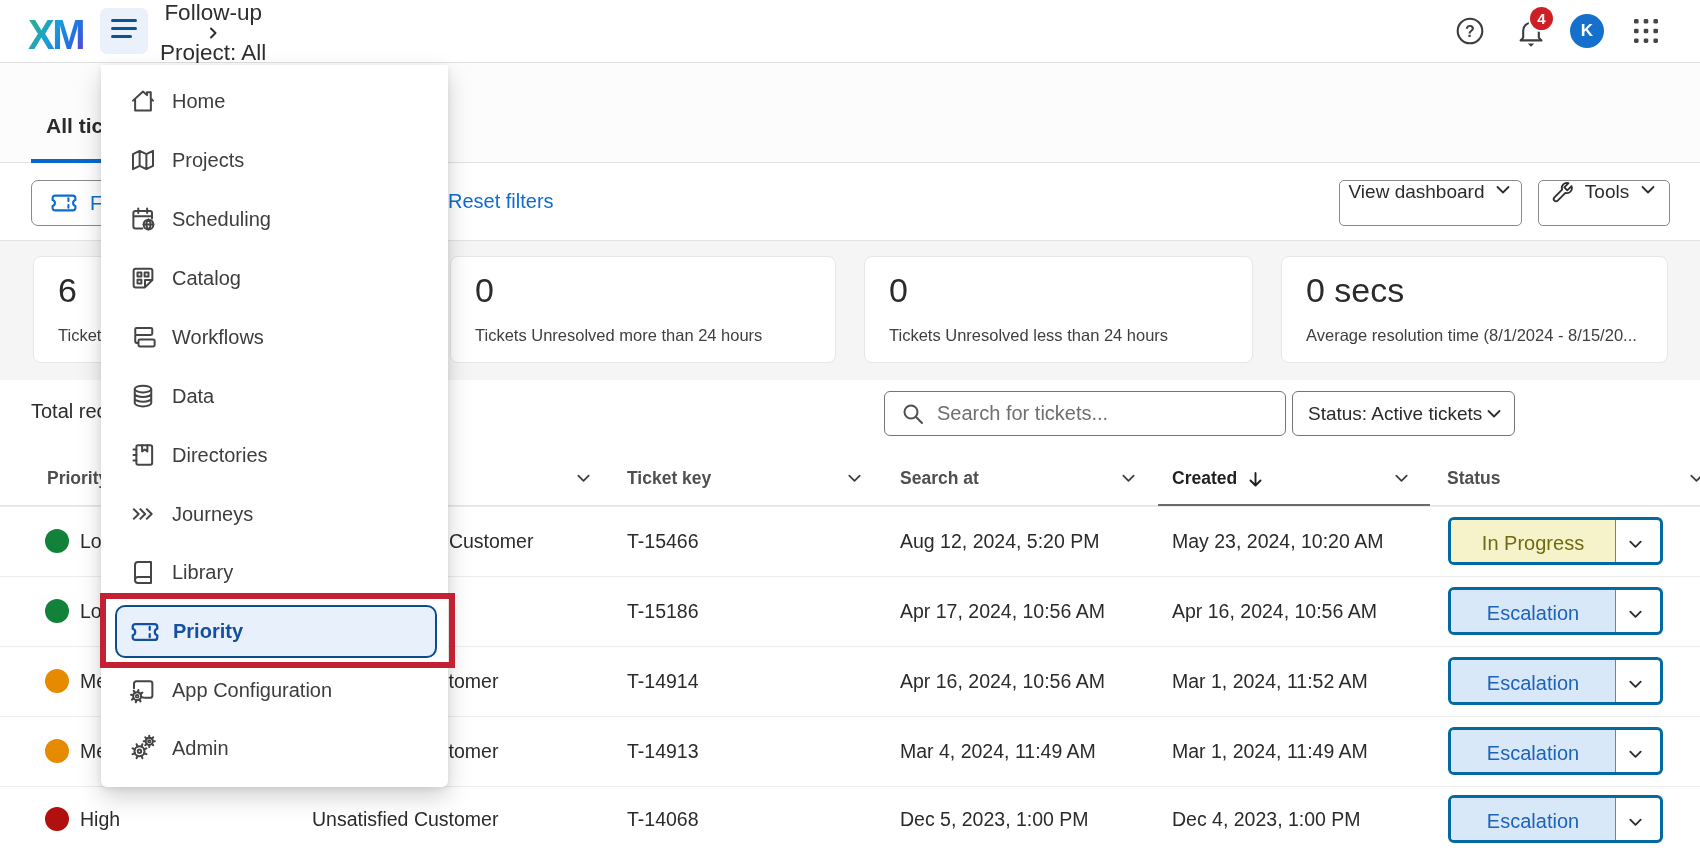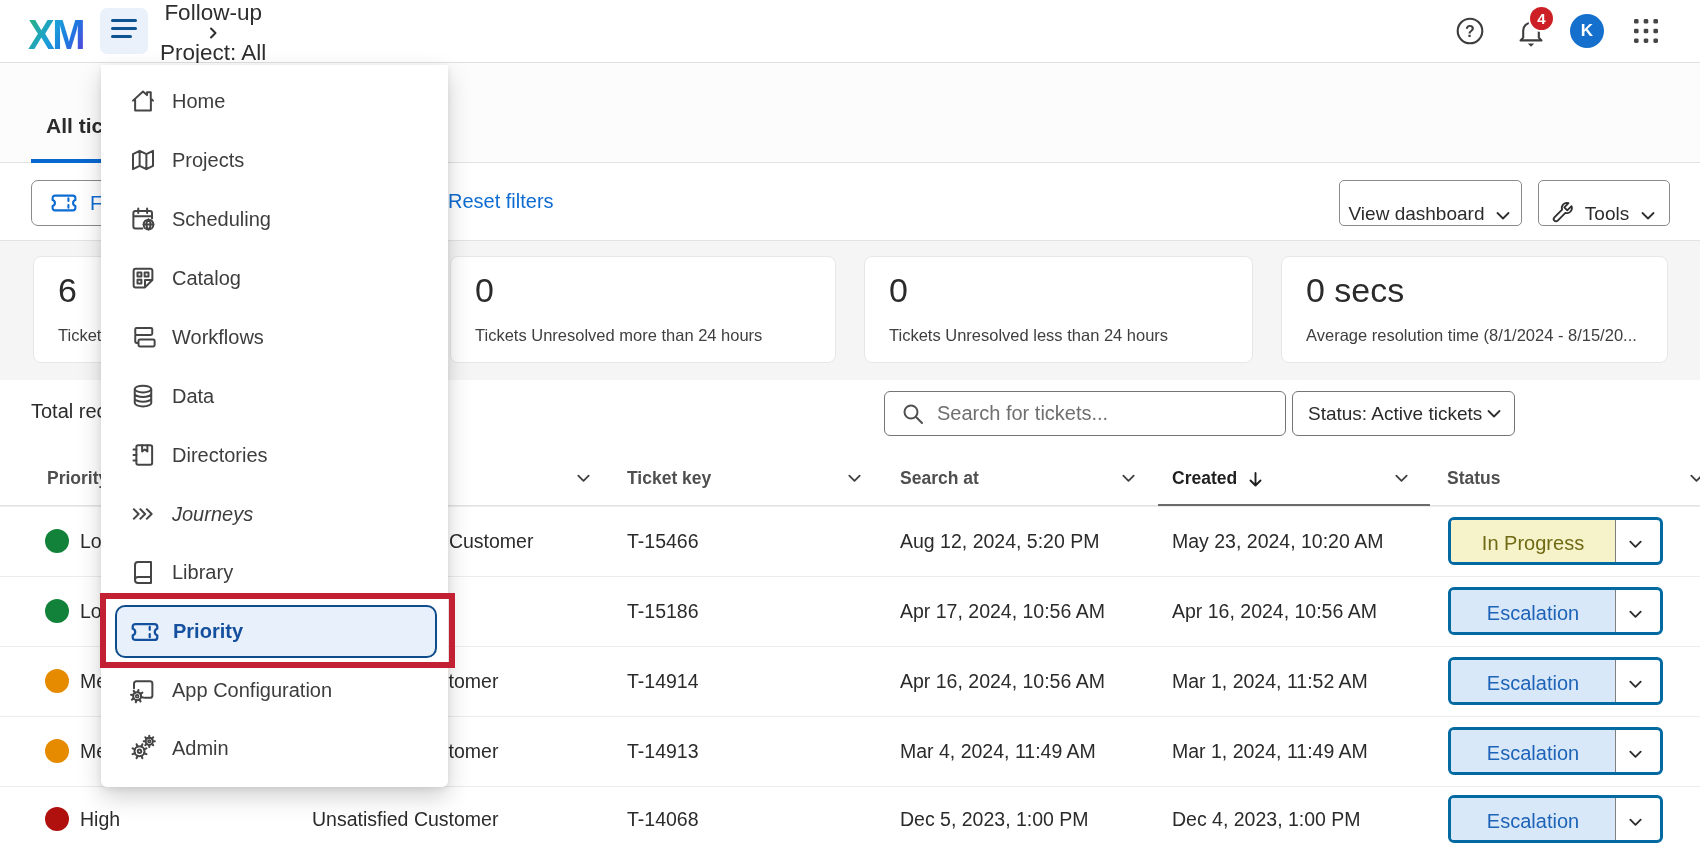--- a/index.html
+++ b/index.html
@@ -14,21 +14,21 @@
   #hambtn{left:100px;top:8px;width:48px;height:46px;background:#eaf1fa;border-radius:7px;}
   .hbar{position:absolute;left:11px;height:3.4px;background:#0d5291;border-radius:2px;}
   #crumb{left:160px;top:0;height:62px;display:flex;align-items:center;font-size:22.5px;color:#2e2e2e;font-weight:500;flex-direction:column;}
   
   #tabstrip{left:0;top:63px;width:1700px;height:99px;background:#fcfcfc;border-bottom:1px solid #e3e3e3;}
   #tabtext{left:46px;top:114px;font-size:21px;font-weight:bold;color:#2b2b2b;}
   #tabind{left:31px;top:159px;width:140px;height:4.5px;background:#0768d0;}
   
   #toolbar{left:0;top:163px;width:1700px;height:77px;background:#fff;border-bottom:1px solid #e3e3e3;}
   .btn{position:absolute;top:180px;height:46px;background:#fff;border:1px solid #8a8a8a;border-radius:5px;
-       display:flex;align-items:flex-end;justify-content:center;font-size:19px;color:#2b2b2b;gap:10px;box-sizing:border-box;}
+       display:flex;align-items:flex-start;justify-content:center;font-size:19px;color:#2b2b2b;gap:10px;box-sizing:border-box;}
   #fbtn svg{flex:none;}
   #fbtn{left:31px;top:180px;width:170px;height:46px;box-sizing:border-box;border:1px solid #8a8a8a;border-radius:7px;background:#fff;
         display:flex;align-items:center;font-size:20px;color:#0d6bd1;padding-left:19px;gap:13px;position:absolute;white-space:nowrap;overflow:hidden;}
   #resetf{left:448px;top:163px;height:77px;display:flex;align-items:center;font-size:20px;color:#0d6bd1;}
   
   #stats{left:0;top:241px;width:1700px;height:139px;background:#f5f5f5;}
   .card{position:absolute;top:15px;height:107px;background:#fff;border:1px solid #e7e7e7;border-radius:8px;box-sizing:border-box;}
   .cardnum{position:absolute;left:24px;top:14px;font-size:34px;color:#2b2b2b;}
   .cardlbl{position:absolute;left:24px;top:69px;font-size:16.5px;color:#3f3f3f;white-space:nowrap;overflow:hidden;}
   
@@ -328,21 +328,21 @@
       </svg>
         <span>Data</span>
     </div>
     <div class="mitem" style="top:360.5px;">
       <svg width="30" height="30" viewBox="0 0 24 24" fill="none" stroke="#454545" stroke-width="1.6" stroke-linecap="round" stroke-linejoin="round">
         <rect x="6.7" y="4.2" width="12.6" height="15.6" rx="1.4"></rect>
         <path d="M4.4 7.6 H6.7 M4.4 12 H6.7 M4.4 16.4 H6.7 M15.5 4.2 V9.2 L13.4 7.6 L11.3 9.2 V4.2"></path>
       </svg>
         <span>Directories</span>
     </div>
-    <div class="mitem" style="top:419.5px;font-style:italic;">
+    <div class="mitem" style="top:419.5px;">
       <svg width="30" height="30" viewBox="0 0 24 24" fill="none" stroke="#454545" stroke-width="1.6" stroke-linejoin="round">
         <path d="M4.2 7.7 L8.5 12 L4.2 16.3 M9.4 7.7 L13.7 12 L9.4 16.3 M14.6 7.7 L18.9 12 L14.6 16.3"></path>
       </svg>
         <span>Journeys</span>
     </div>
     <div class="mitem" style="top:477.5px;">
       <svg width="30" height="30" viewBox="0 0 24 24" fill="none" stroke="#454545" stroke-width="1.6" stroke-linejoin="round" stroke-linecap="round">
         <path d="M5.6 18.4 A2.4 2.4 0 0 1 8 16 H18.4 V4 H8 A2.4 2.4 0 0 0 5.6 6.4 V18.4 A2.4 2.4 0 0 0 8 20.8 H18.4 V16"></path>
       </svg>
         <span>Library</span>

